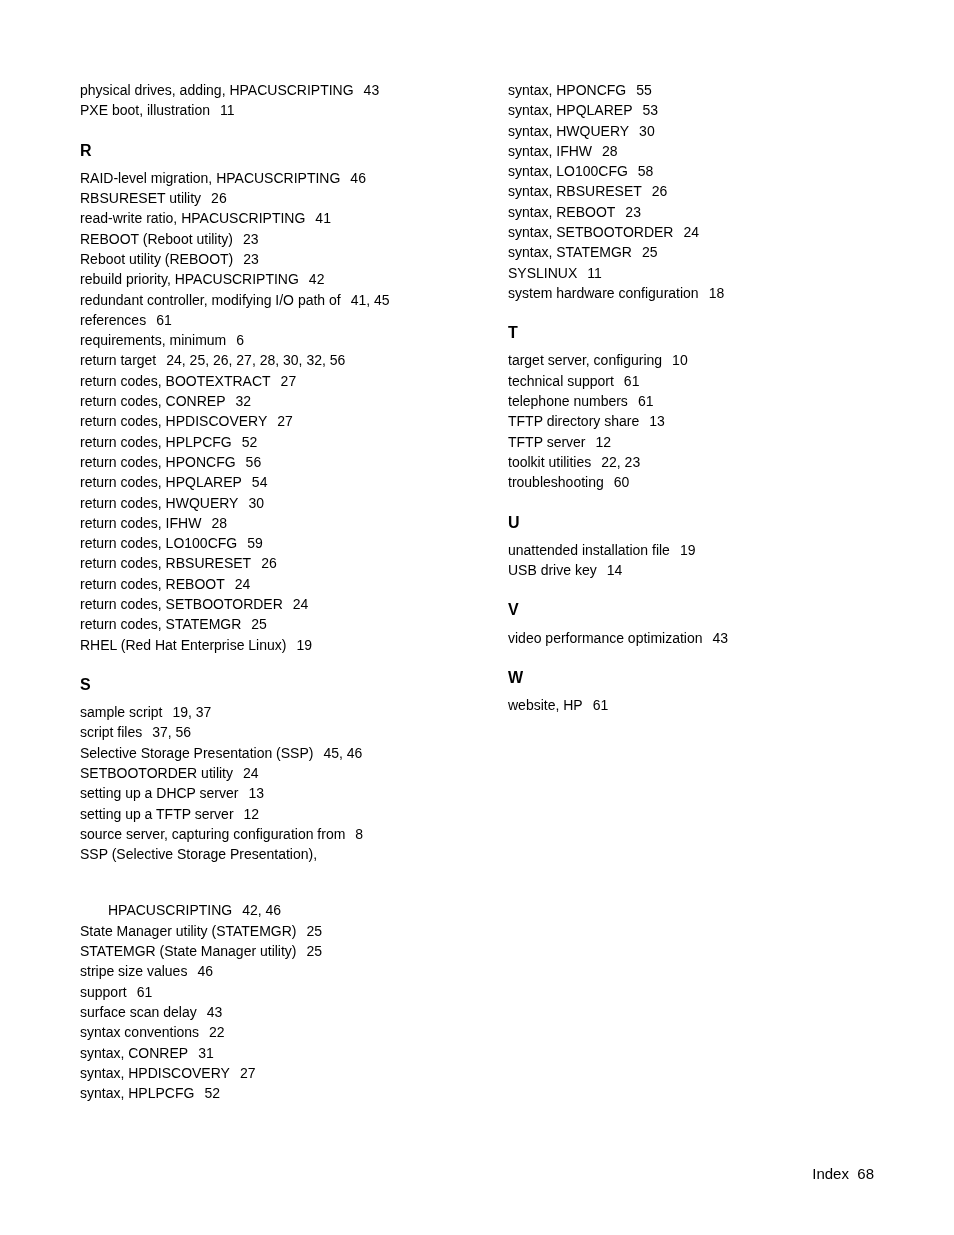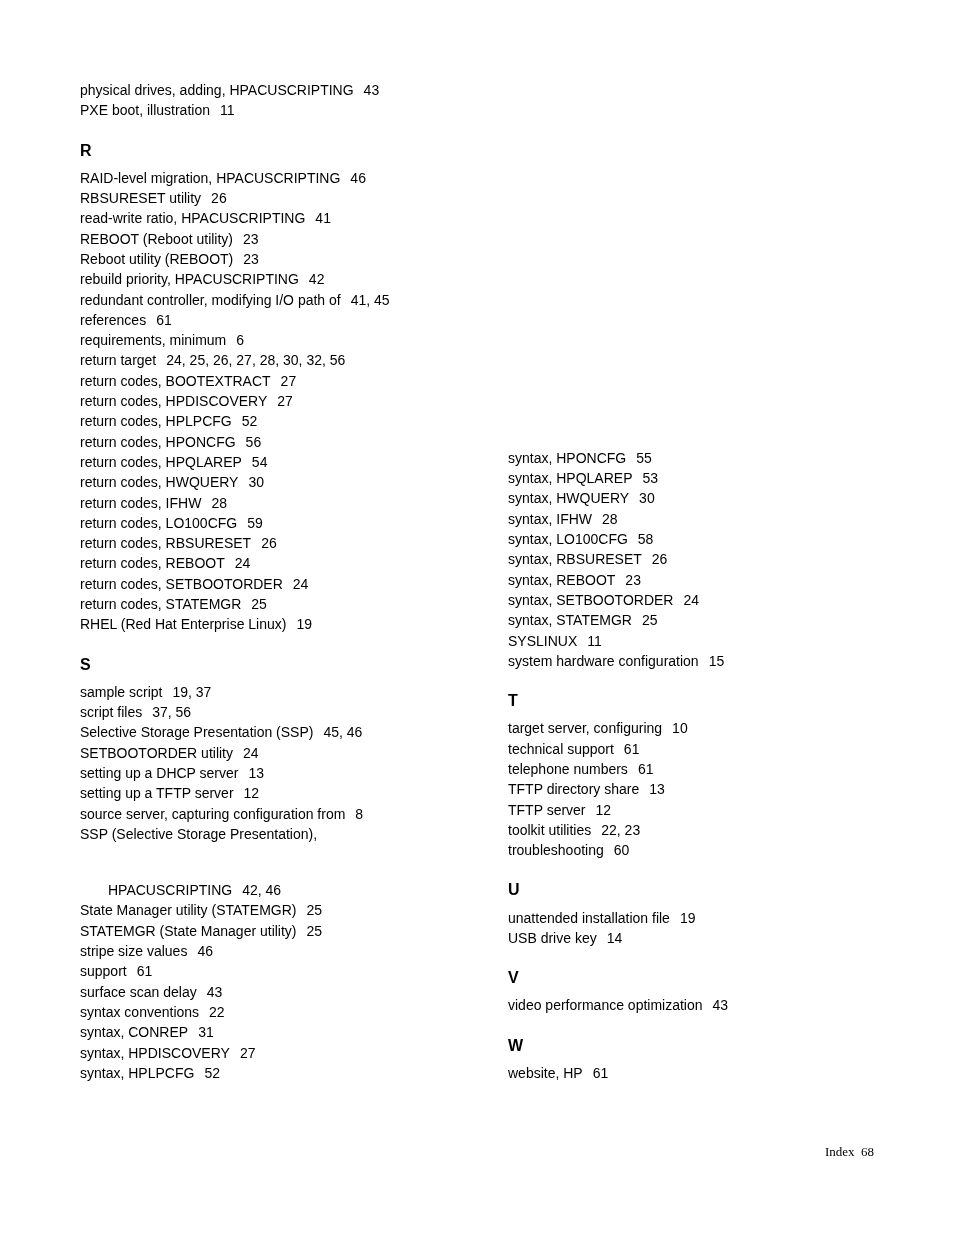--- a/index.html
+++ b/index.html
@@ -9,21 +9,20 @@
     margin: 0;
     padding: 80px 80px 40px 80px;
     width: 954px;
     box-sizing: border-box;
     background: #fff;
     line-height: 1.45;
   }
   .columns {
     display: flex;
     gap: 62px;
-    align-items: flex-end;
   }
   .col {
     flex: 1;
   }
   .section-letter {
     font-weight: bold;
     font-size: 16px;
     margin-top: 18px;
     margin-bottom: 6px;
   }
@@ -33,22 +32,21 @@
   .entry .pages {
     margin-left: 10px;
   }
   .indent {
     padding-left: 28px;
     margin-top: 36px;
   }
   .footer {
     text-align: right;
     margin-top: 60px;
-    font-size: 13px;
-    font-family: Liberation Serif, serif;
+    font-size: 15px;
   }
 </style>
 </head>
 <body>
 
 <div class="columns">
   <div class="col" id="left-col">
       <div class="entry"><span>physical drives, adding, HPACUSCRIPTING</span><span class="pages">43</span></div>
       <div class="entry"><span>PXE boot, illustration</span><span class="pages">11</span></div>
       <div class="section-letter">R</div>
@@ -56,20 +54,21 @@
       <div class="entry"><span>RBSURESET utility</span><span class="pages">26</span></div>
       <div class="entry"><span>read-write ratio, HPACUSCRIPTING</span><span class="pages">41</span></div>
       <div class="entry"><span>REBOOT (Reboot utility)</span><span class="pages">23</span></div>
       <div class="entry"><span>Reboot utility (REBOOT)</span><span class="pages">23</span></div>
       <div class="entry"><span>rebuild priority, HPACUSCRIPTING</span><span class="pages">42</span></div>
       <div class="entry"><span>redundant controller, modifying I/O path of</span><span class="pages">41, 45</span></div>
       <div class="entry"><span>references</span><span class="pages">61</span></div>
       <div class="entry"><span>requirements, minimum</span><span class="pages">6</span></div>
       <div class="entry"><span>return target</span><span class="pages">24, 25, 26, 27, 28, 30, 32, 56</span></div>
       <div class="entry"><span>return codes, BOOTEXTRACT</span><span class="pages">27</span></div>
+      <div class="entry"><span>return codes, CONREP</span><span class="pages">32</span></div>
       <div class="entry"><span>return codes, HPDISCOVERY</span><span class="pages">27</span></div>
       <div class="entry"><span>return codes, HPLPCFG</span><span class="pages">52</span></div>
       <div class="entry"><span>return codes, HPONCFG</span><span class="pages">56</span></div>
       <div class="entry"><span>return codes, HPQLAREP</span><span class="pages">54</span></div>
       <div class="entry"><span>return codes, HWQUERY</span><span class="pages">30</span></div>
       <div class="entry"><span>return codes, IFHW</span><span class="pages">28</span></div>
       <div class="entry"><span>return codes, LO100CFG</span><span class="pages">59</span></div>
       <div class="entry"><span>return codes, RBSURESET</span><span class="pages">26</span></div>
       <div class="entry"><span>return codes, REBOOT</span><span class="pages">24</span></div>
       <div class="entry"><span>return codes, SETBOOTORDER</span><span class="pages">24</span></div>
@@ -99,21 +98,21 @@
       <div class="entry"><span>syntax, HPONCFG</span><span class="pages">55</span></div>
       <div class="entry"><span>syntax, HPQLAREP</span><span class="pages">53</span></div>
       <div class="entry"><span>syntax, HWQUERY</span><span class="pages">30</span></div>
       <div class="entry"><span>syntax, IFHW</span><span class="pages">28</span></div>
       <div class="entry"><span>syntax, LO100CFG</span><span class="pages">58</span></div>
       <div class="entry"><span>syntax, RBSURESET</span><span class="pages">26</span></div>
       <div class="entry"><span>syntax, REBOOT</span><span class="pages">23</span></div>
       <div class="entry"><span>syntax, SETBOOTORDER</span><span class="pages">24</span></div>
       <div class="entry"><span>syntax, STATEMGR</span><span class="pages">25</span></div>
       <div class="entry"><span>SYSLINUX</span><span class="pages">11</span></div>
-      <div class="entry"><span>system hardware configuration</span><span class="pages">15</span></div>
+      <div class="entry"><span>system hardware configuration</span><span class="pages">18</span></div>
       <div class="section-letter">T</div>
       <div class="entry"><span>target server, configuring</span><span class="pages">10</span></div>
       <div class="entry"><span>technical support</span><span class="pages">61</span></div>
       <div class="entry"><span>telephone numbers</span><span class="pages">61</span></div>
       <div class="entry"><span>TFTP directory share</span><span class="pages">13</span></div>
       <div class="entry"><span>TFTP server</span><span class="pages">12</span></div>
       <div class="entry"><span>toolkit utilities</span><span class="pages">22, 23</span></div>
       <div class="entry"><span>troubleshooting</span><span class="pages">60</span></div>
       <div class="section-letter">U</div>
       <div class="entry"><span>unattended installation file</span><span class="pages">19</span></div>

